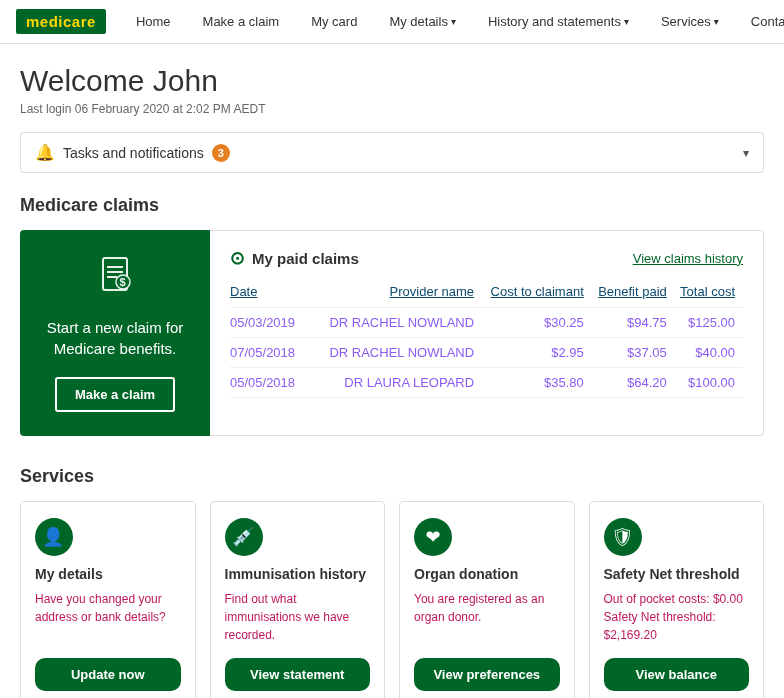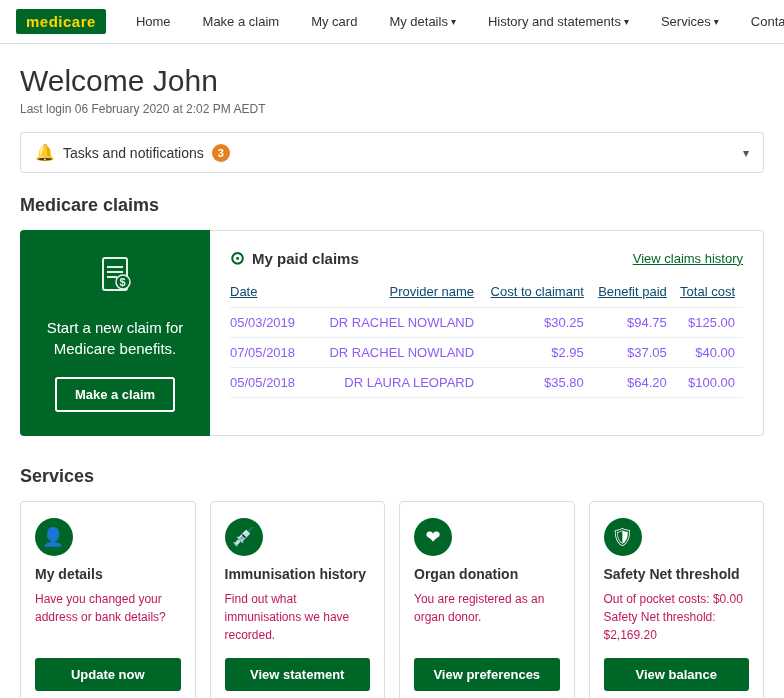--- a/index.html
+++ b/index.html
@@ -51,21 +51,21 @@
     .claims-table th:not(:first-child), .claims-table td:not(:first-child) { text-align: right; }
     .claims-table th:first-child, .claims-table td:first-child { text-align: left; min-width: 80px; }
     .claims-table .provider-col { min-width: 140px; }
 
     
     .services-grid { display: grid; grid-template-columns: repeat(4, 1fr); gap: 14px; margin-bottom: 20px; }
     .service-card { border: 1px solid #ddd; border-radius: 4px; padding: 16px 14px; background: #fff; display: flex; flex-direction: column; }
     .service-card-icon { width: 38px; height: 38px; background: #006627; border-radius: 50%; display: flex; align-items: center; justify-content: center; color: #fff; font-size: 18px; margin-bottom: 10px; }
     .service-card-title { font-size: 14px; font-weight: bold; color: #333; margin-bottom: 8px; }
     .service-card-desc { font-size: 12px; color: #be185d; line-height: 1.5; flex: 1; margin-bottom: 14px; }
-    .service-btn { background: #006627; color: #fff; border: none; padding: 9px 12px; border-radius: 3px; cursor: pointer; font-size: 13px; font-weight: bold; width: 100%; }
+    .service-btn { background: #006627; color: #fff; border: none; padding: 9px 12px; border-radius: 10px; cursor: pointer; font-size: 13px; font-weight: bold; width: 100%; }
   </style>
 </head>
 <body>
 
 <div class="header">
   <div class="medicare-logo">
     <span>medicare</span>
   </div>
   <nav class="nav-items">
     <a class="nav-item">Home</a>

